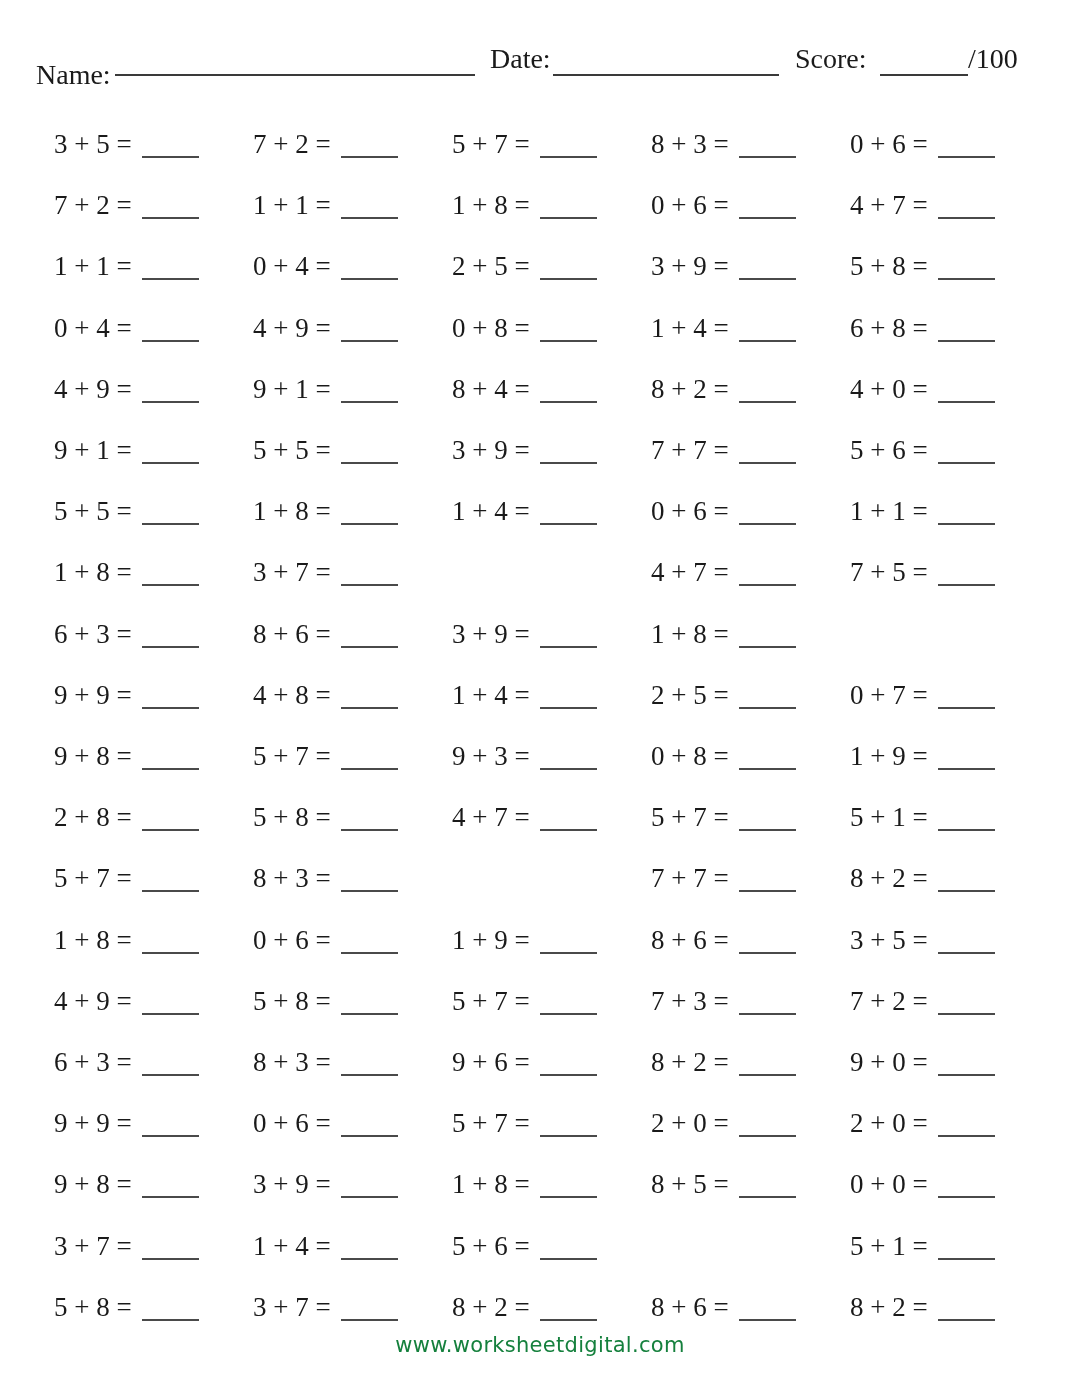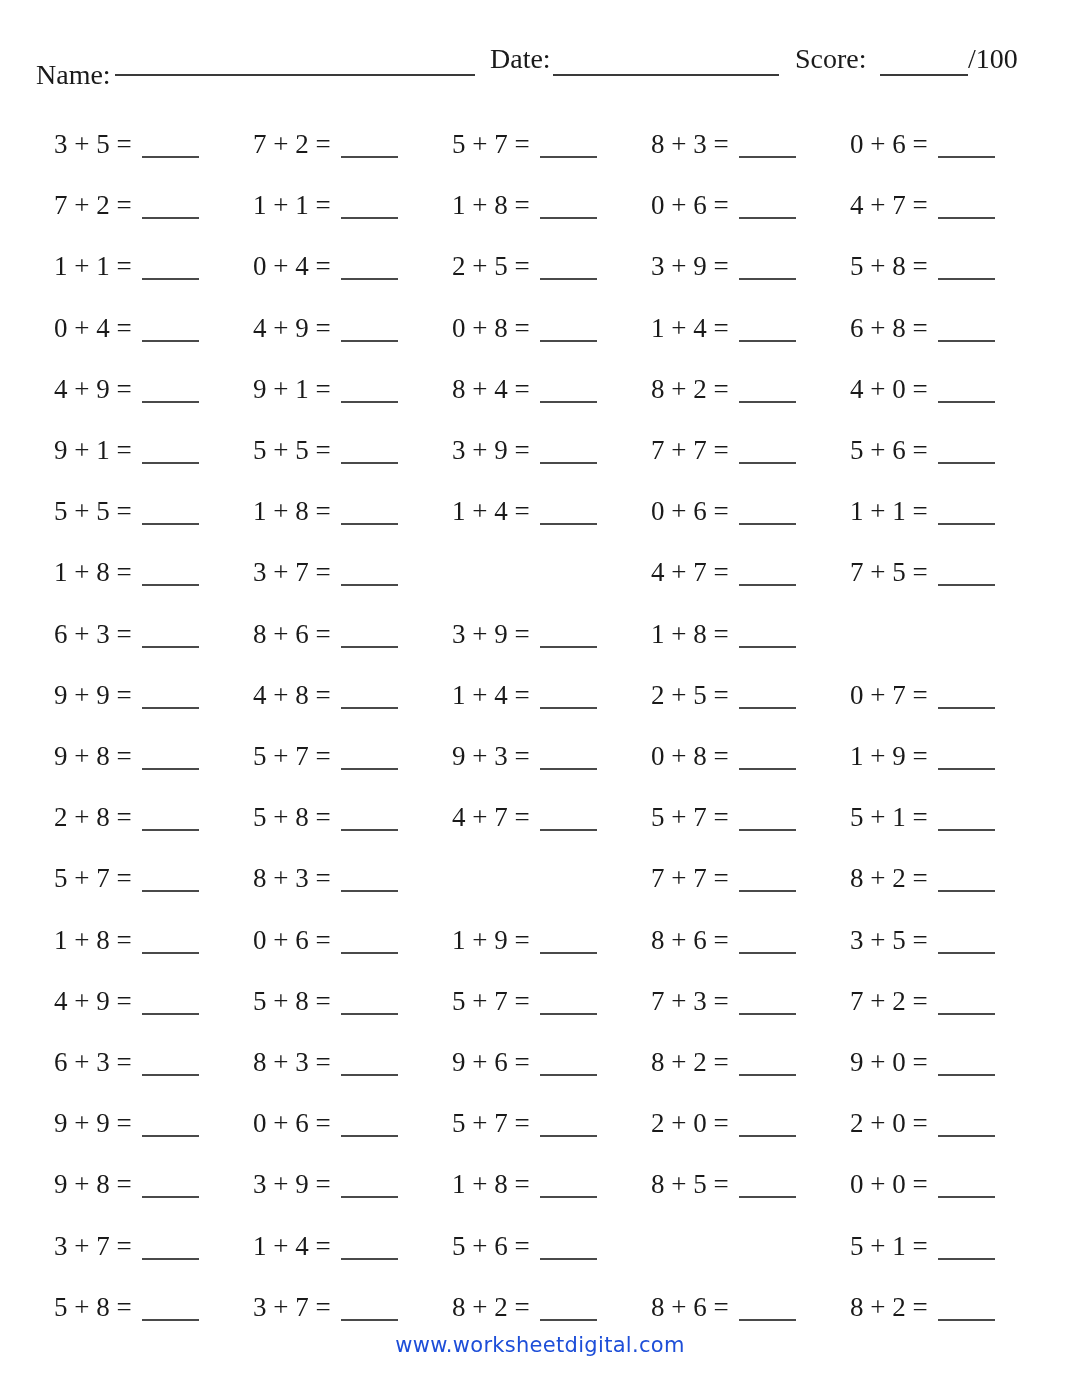--- a/index.html
+++ b/index.html
@@ -66,21 +66,21 @@
       border-bottom: 2px solid #4a4a4a;
     }
     .footer {
       position: absolute;
       top: 1333px;
       left: 0;
       width: 1080px;
       text-align: center;
       font-family: "DejaVu Sans", "Liberation Sans", sans-serif;
       font-size: 21px;
-      color: #1d4ed8;
+      color: #15803d;
       letter-spacing: 0.3px;
     }
   </style>
 </head>
 <body>
 
 <div class="header">
   <span class="hdr-label" style="left:36px;margin-top:16px;">Name:</span>
   <div class="hdr-line" style="left:115px; width:360px;"></div>
 

